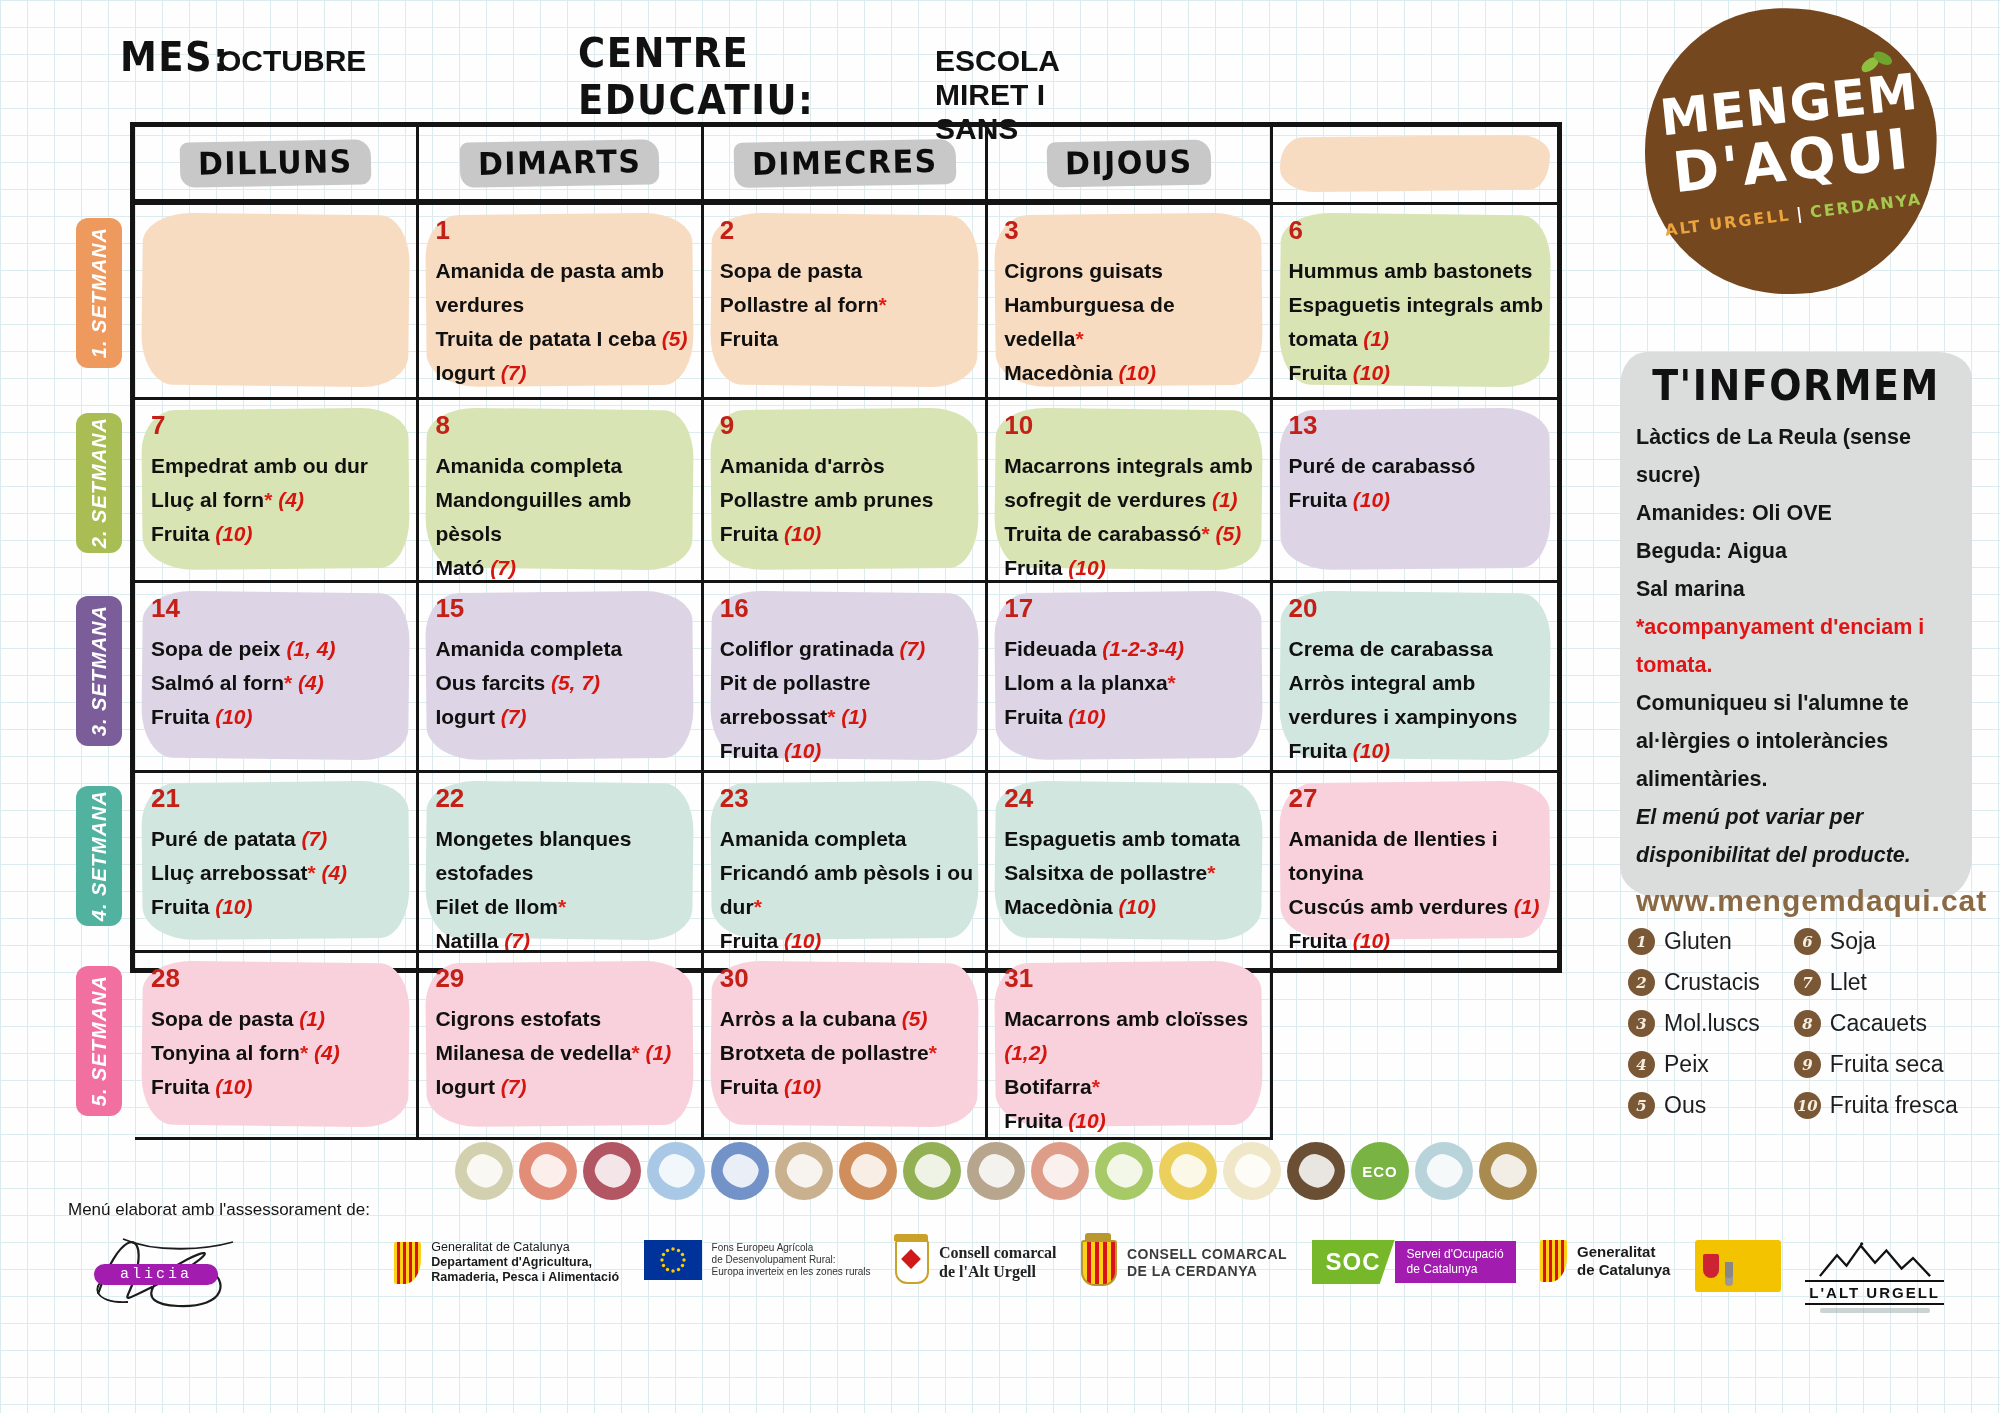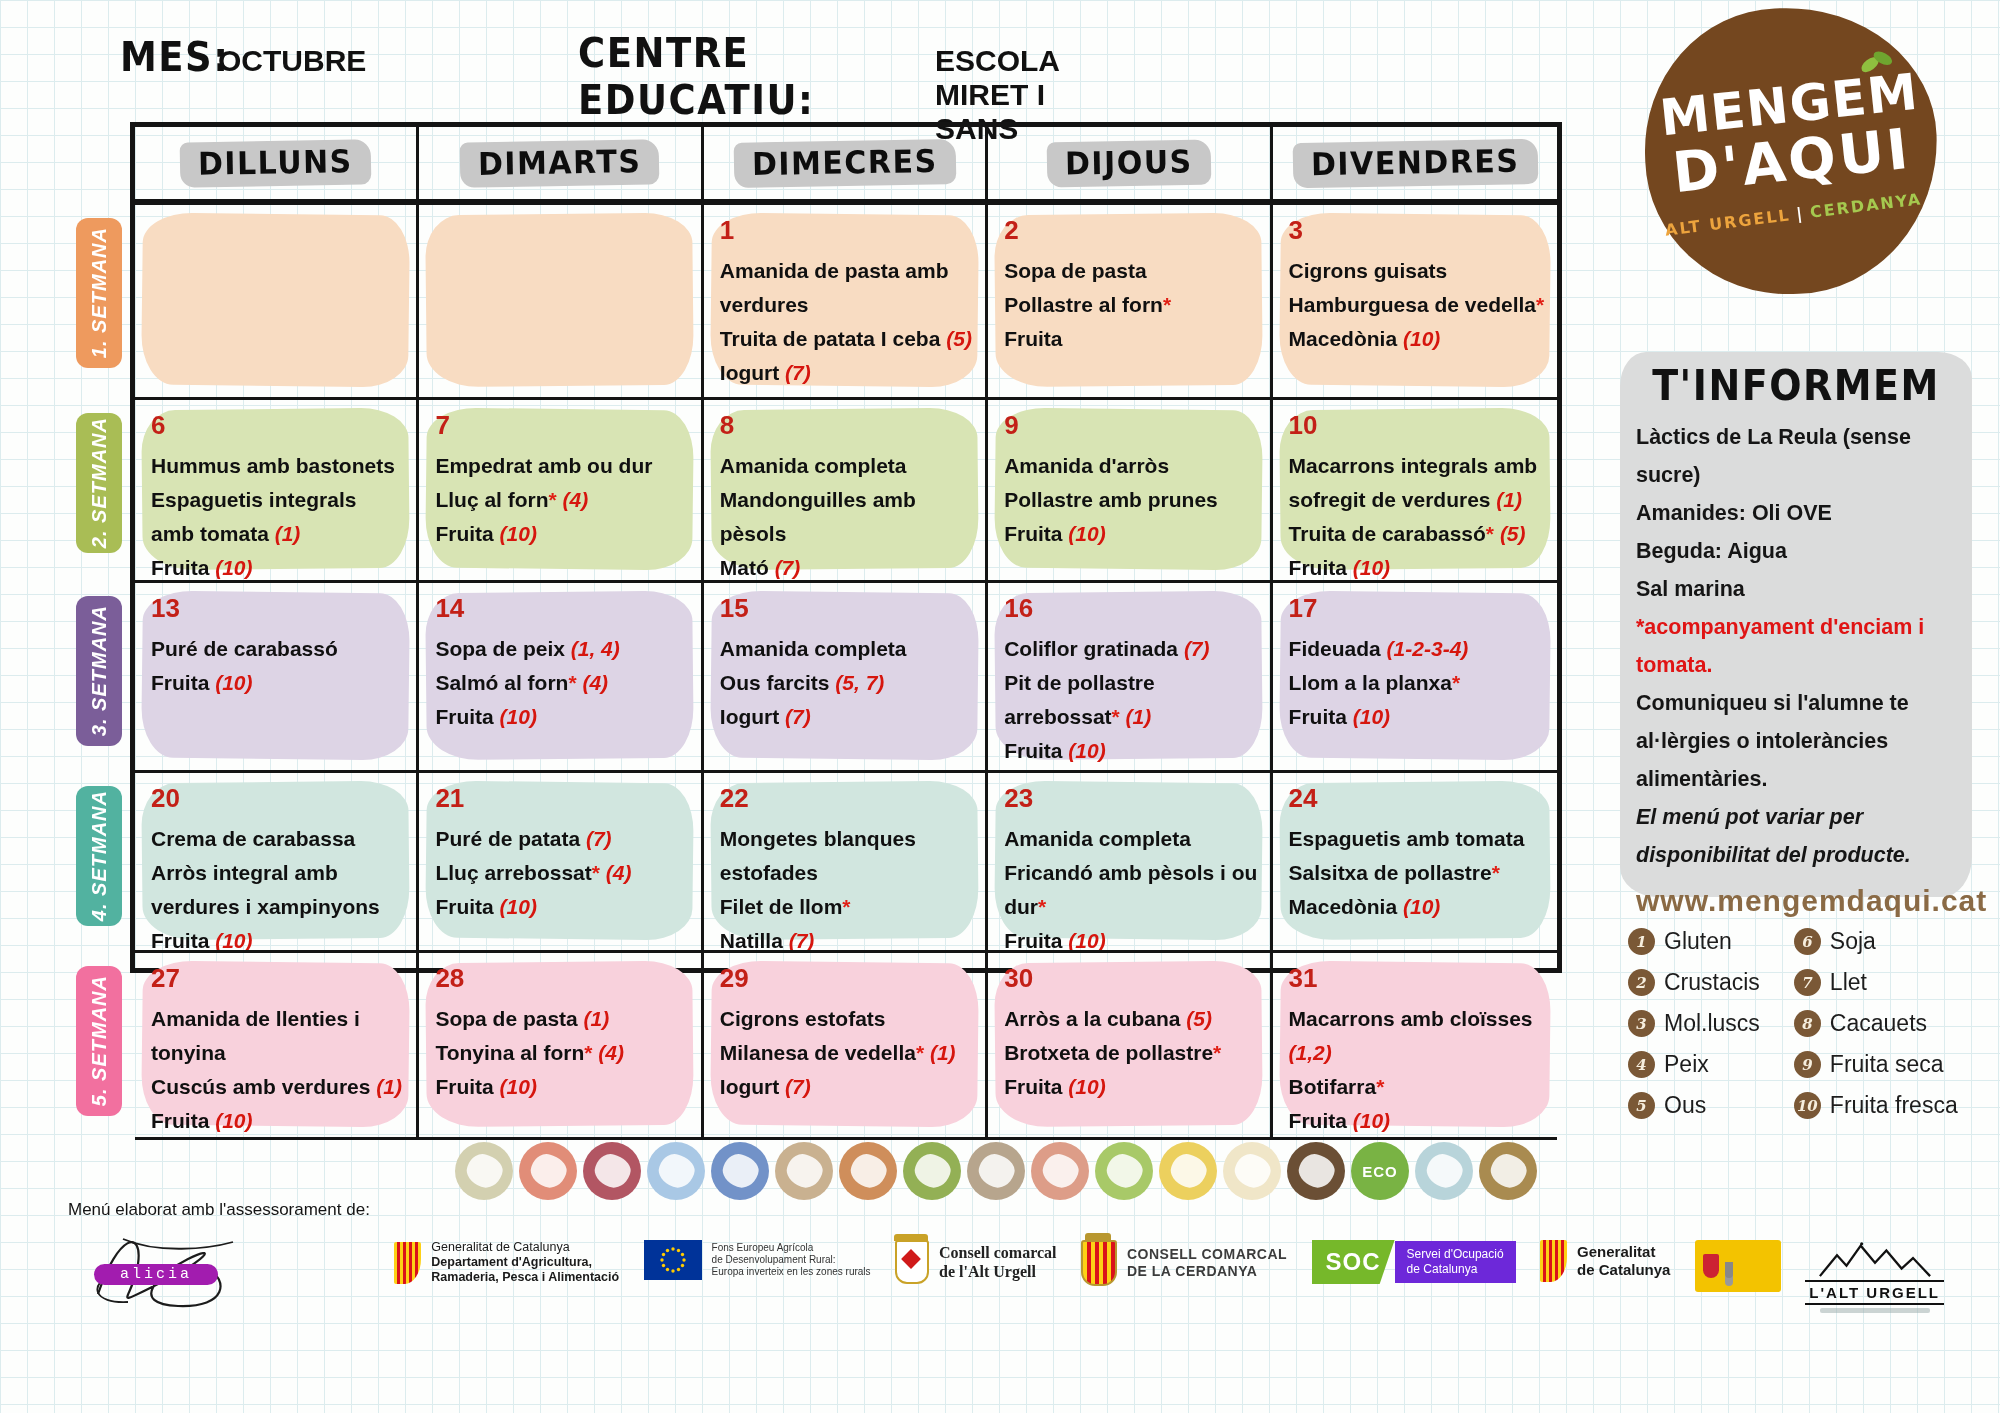--- a/index.html
+++ b/index.html
@@ -155,21 +155,21 @@
     width:32px;height:42px;border:2px solid #b8972f;border-radius:3px 3px 14px 14px;position:relative;flex:0 0 32px;
     background:repeating-linear-gradient(90deg,#fdd116 0 4px,#da121a 4px 8px);
   }
   .crest2::before{content:"";position:absolute;left:2px;top:-9px;width:26px;height:8px;background:#b8972f;border-radius:3px 3px 0 0;}
   .serif-name{font-family:"Liberation Serif",serif;font-weight:bold;font-size:16px;line-height:19px;color:#222;white-space:nowrap;}
   .caps-name{font-size:14px;line-height:17px;font-weight:bold;color:#3c3c3c;letter-spacing:.5px;white-space:nowrap;}
   .soc-green{
     background:#76b82a;color:#fff;font-weight:bold;font-size:24px;
     padding:8px 14px;clip-path:polygon(0 0,100% 0,82% 100%,0 100%);letter-spacing:1px;
   }
-  .soc-blue{background:#6d28d9;color:#fff;font-size:12px;line-height:15px;padding:6px 12px;margin-left:-8px;white-space:nowrap;}
+  .soc-blue{background:#a21caf;color:#fff;font-size:12px;line-height:15px;padding:6px 12px;margin-left:-8px;white-space:nowrap;}
   .ministerio{width:86px;height:52px;background:#f3c300;border-radius:3px;position:relative;}
   .ministerio::before{content:"";position:absolute;left:8px;top:14px;width:16px;height:24px;background:#c23;border-radius:2px 2px 8px 8px;box-shadow:18px 4px 0 -4px #888,18px 12px 0 -4px #999;}
   .urgell{display:flex;flex-direction:column;align-items:center;}
   .urgell-name{font-size:15px;font-weight:bold;letter-spacing:2px;border-top:2px solid #111;border-bottom:2px solid #111;padding:2px 4px;margin-top:2px;white-space:nowrap;}
   .urgell-sub{margin-top:3px;width:110px;height:5px;background:#9aa;opacity:.5;border-radius:2px;}
 </style>
 </head>
 <body>
 
 <div class="top-header">
@@ -184,23 +184,20 @@
       <span class="brush hand">DILLUNS</span>
     </div>
     <div class="cal-hcell">
       <span class="brush hand">DIMARTS</span>
     </div>
     <div class="cal-hcell">
       <span class="brush hand">DIMECRES</span>
     </div>
     <div class="cal-hcell">
       <span class="brush hand">DIJOUS</span>
-    </div>
-    <div class="cal-hcell">
-      <span class="brush hand">DIVENDRES</span>
     </div>
     <div class="cal-cell">
       <div class="blob" style="background: rgb(248, 220, 194);"></div>
       <div class="cell-inner"></div>
     </div>
     <div class="cal-cell">
       <div class="blob" style="background: rgb(248, 220, 194);"></div>
       <div class="cell-inner"></div>
     </div>
     <div class="cal-cell">

